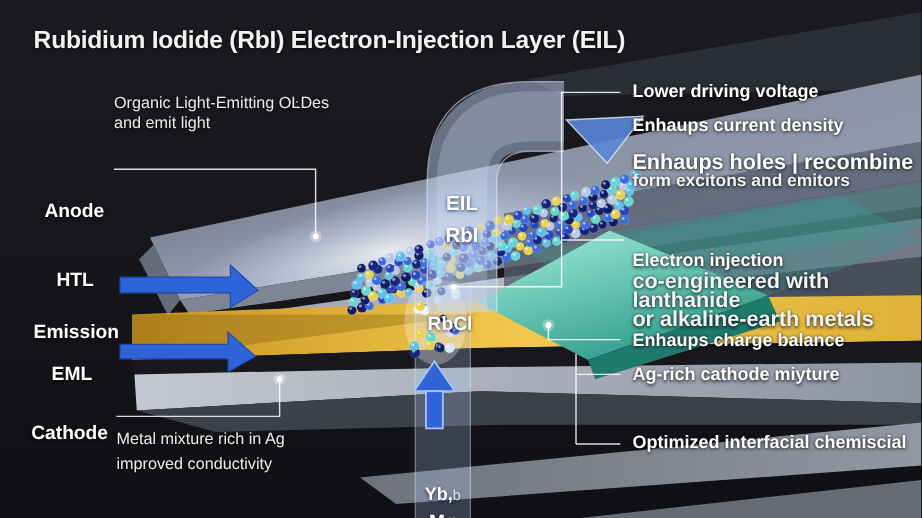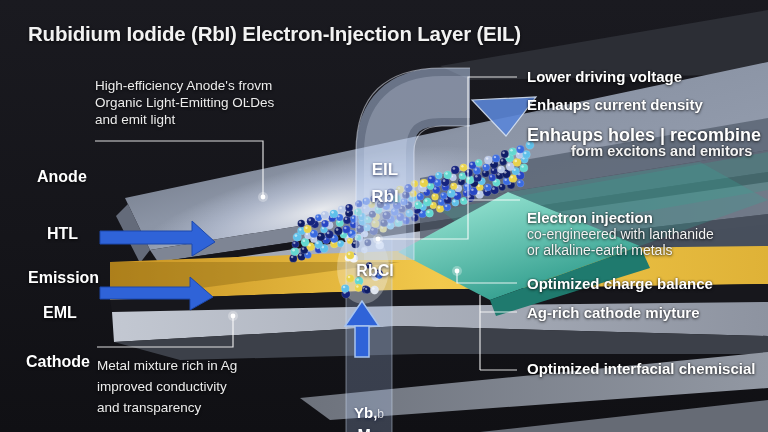--- a/index.html
+++ b/index.html
@@ -18,22 +18,22 @@
   .layer-lbl{
     font-size:16px;font-weight:700;color:#fff;text-shadow:0 1px 3px rgba(0,0,0,.8);
   }
   .note{
     font-size:13.5px;font-weight:400;color:#ececec;line-height:17px;
     text-shadow:0 1px 3px rgba(0,0,0,.8);
   }
   .note-cathode{line-height:21px;}
   .rn{width:240px;text-shadow:0 1px 3px rgba(0,0,0,.65),0 0 2px rgba(0,0,0,.5);}
   .rn-t{font-size:15px;font-weight:700;color:#fff;line-height:16px;}
-  .rn-l{font-size:14px;font-weight:400;color:#f3f3f3;line-height:16px;}
-  .rn-l.bold{font-weight:700;font-size:14.5px;margin-left:44px;}
+  .rn-l{font-size:18px;font-weight:700;color:#f3f3f3;line-height:16px;}
+  .rn-l.bold{font-weight:700;font-size:14.5px;}
   .dlabel{
     font-weight:700;color:#fff;text-shadow:0 1px 3px rgba(10,20,60,.8);margin-top:39px;
   }
   .dlabel .sub{font-weight:400;opacity:.75;font-size:12px;}
 </style>
 </head>
 <body>
 
 <div id="stage">
 
@@ -558,47 +558,45 @@
 
   <div class="abs title">Rubidium Iodide (RbI) Electron-Injection Layer (EIL)</div>
 
   <div class="abs layer-lbl" style="left:37px;top:168px;">Anode</div>
   <div class="abs layer-lbl" style="left:47px;top:225px;">HTL</div>
   <div class="abs layer-lbl" style="left:28px;top:269px;text-align:right;">Emission</div>
   <div class="abs layer-lbl" style="left:43px;top:304px;">EML</div>
   <div class="abs layer-lbl" style="left:26px;top:353px;">Cathode</div>
 
   <div class="abs note" style="left:95px;top:77px;width:235px;">
-    <div>High-efficiency Anode's frovm</div>
     <div>Organic Light-Emitting OĿDes</div>
     <div>and emit light</div>
   </div>
   <div class="abs note note-cathode" style="left:97px;top:355px;width:200px;">
     <div>Metal mixture rich in Ag</div>
     <div>improved conductivity</div>
-    <div>and transparency</div>
   </div>
 
   <div class="abs rn" style="left:527px;top:69px;">
     <div class="rn-t">Lower driving voltage</div>
   </div>
   <div class="abs rn" style="left:527px;top:97px;">
     <div class="rn-t">Enhaups current density</div>
   </div>
   <div class="abs rn" style="left:527px;top:127px;">
     <div class="rn-t" style="font-size:18px;">Enhaups holes | recombine</div>
     <div class="rn-l bold">form excitons and emitors</div>
   </div>
   <div class="abs rn" style="left:527px;top:192px;margin-top:18px;">
     <div class="rn-t">Electron injection</div>
     <div class="rn-l">co-engineered with lanthanide</div>
     <div class="rn-l">or alkaline-earth metals</div>
   </div>
   <div class="abs rn" style="left:527px;top:276px;">
-    <div class="rn-t">Optimized charge balance</div>
+    <div class="rn-t">Enhaups charge balance</div>
   </div>
   <div class="abs rn" style="left:527px;top:305px;">
     <div class="rn-t">Ag-rich cathode miyture</div>
   </div>
   <div class="abs rn" style="left:527px;top:361px;">
     <div class="rn-t">Optimized interfacial chemiscial</div>
   </div>
 
   <div class="abs dlabel" style="left:356px;top:121px;width:58px;text-align:center;font-size:17px;">EIL</div>
   <div class="abs dlabel" style="left:356px;top:148px;width:58px;text-align:center;font-size:17px;">RbI</div>

